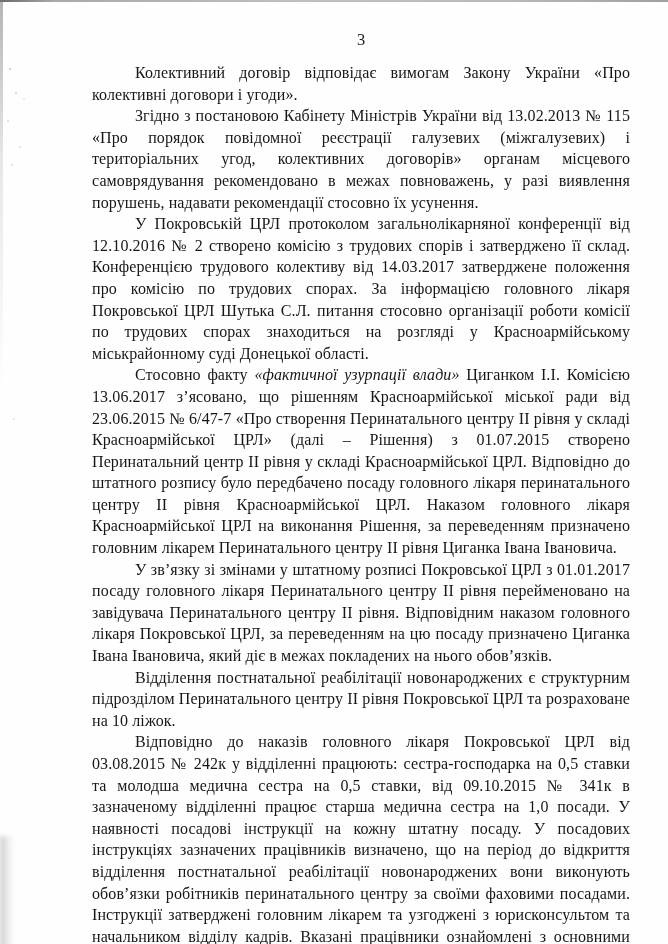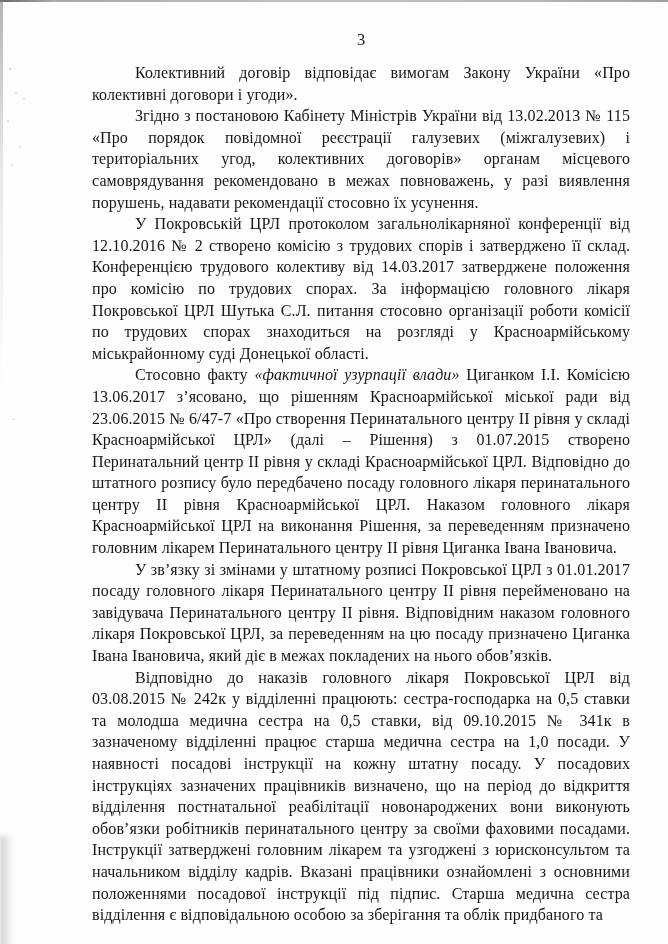--- a/index.html
+++ b/index.html
@@ -66,15 +66,16 @@
   <div class="scan-shadow-bl"></div>
 
   <div class="page-number">3</div>
 
   <div class="body-text">
     <p class="para indent">Колективний договір відповідає вимогам Закону України «Про колективні договори і угоди».</p>
     <p class="para indent">Згідно з постановою Кабінету Міністрів України від 13.02.2013 № 115 «Про порядок повідомної реєстрації галузевих (міжгалузевих) і територіальних угод, колективних договорів» органам місцевого самоврядування рекомендовано в межах повноважень, у разі виявлення порушень, надавати рекомендації стосовно їх усунення.</p>
     <p class="para indent">У Покровській ЦРЛ протоколом загальнолікарняної конференції від 12.10.2016 № 2 створено комісію з трудових спорів і затверджено її склад. Конференцією трудового колективу від 14.03.2017 затверджене положення про комісію по трудових спорах. За інформацією головного лікаря Покровської ЦРЛ Шутька С.Л. питання стосовно організації роботи комісії по трудових спорах знаходиться на розгляді у Красноармійському міськрайонному суді Донецької області.</p>
     <p class="para indent"><span>Стосовно факту </span><em class="q">«фактичної узурпації влади»</em><span> Циганком І.І. Комісією 13.06.2017 з’ясовано, що рішенням Красноармійської міської ради від 23.06.2015 № 6/47-7 «Про створення Перинатального центру ІІ рівня у складі Красноармійської ЦРЛ» (далі – Рішення) з 01.07.2015 створено Перинатальний центр ІІ рівня у складі Красноармійської ЦРЛ. Відповідно до штатного розпису було передбачено посаду головного лікаря перинатального центру ІІ рівня Красноармійської ЦРЛ. Наказом головного лікаря Красноармійської ЦРЛ на виконання Рішення, за переведенням призначено головним лікарем Перинатального центру ІІ рівня Циганка Івана Івановича.</span></p>
     <p class="para indent">У зв’язку зі змінами у штатному розписі Покровської ЦРЛ з 01.01.2017 посаду головного лікаря Перинатального центру ІІ рівня перейменовано на завідувача Перинатального центру ІІ рівня. Відповідним наказом головного лікаря Покровської ЦРЛ, за переведенням на цю посаду призначено Циганка Івана Івановича, який діє в межах покладених на нього обов’язків.</p>
+    <p class="para indent">Відділення постнатальної реабілітації новонароджених є структурним підрозділом Перинатального центру ІІ рівня Покровської ЦРЛ та розраховане на 10 ліжок.</p>
     <p class="para indent">Відповідно до наказів головного лікаря Покровської ЦРЛ від 03.08.2015 № 242к у відділенні працюють: сестра-господарка на 0,5 ставки та молодша медична сестра на 0,5 ставки, від 09.10.2015 № 341к в зазначеному відділенні працює старша медична сестра на 1,0 посади. У наявності посадові інструкції на кожну штатну посаду. У посадових інструкціях зазначених працівників визначено, що на період до відкриття відділення постнатальної реабілітації новонароджених вони виконують обов’язки робітників перинатального центру за своїми фаховими посадами. Інструкції затверджені головним лікарем та узгоджені з юрисконсультом та начальником відділу кадрів. Вказані працівники ознайомлені з основними положеннями посадової інструкції під підпис. Старша медична сестра відділення є відповідальною особою за зберігання та облік придбаного та</p>
   </div>
 </div>
 
 </body></html>

